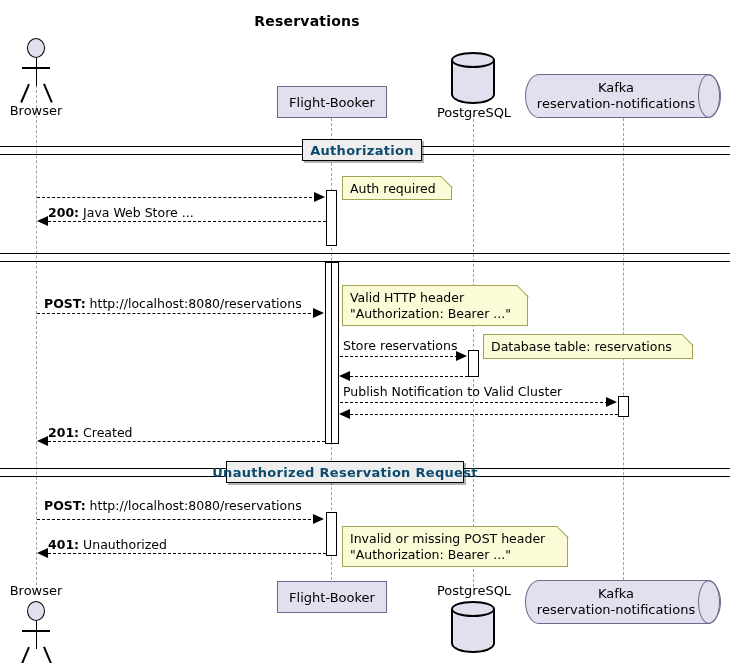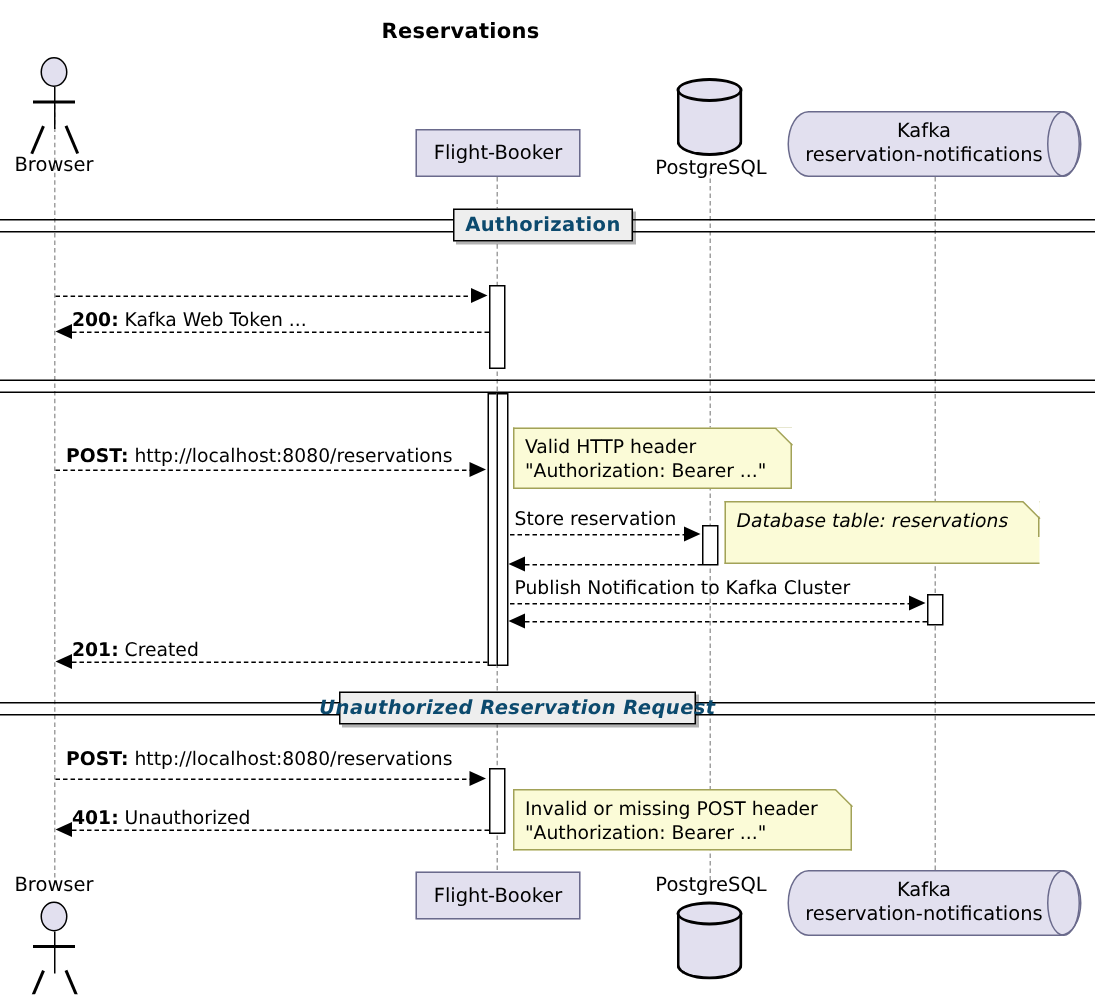--- a/index.html
+++ b/index.html
@@ -213,23 +213,29 @@
   </div>
 
   <div class="abs divider-rules" style="top:146px;"></div>
   <div class="abs divider-box" style="left:302px; top:139px; width:120px; height:22px;">Authorization</div>
 
   <div class="abs msg-line" style="left:37px; top:197px; width:280px;"></div>
   <div class="abs arrow-right" style="left:314px; top:192px;"></div>
 
   <div class="abs activation" style="left:326px; top:190px; width:11px; height:56px;"></div>
 
+  <div class="abs" style="left:342px; top:176px;">
+    <div class="note" style="width:110px; height:24px; border-right:none;">Auth required</div>
+    <div class="abs" style="left:109px; top:10px; width:1px; height:14px; background:#A2A258;"></div>
+    <div class="abs" style="left:99px; top:0px; width:0; height:0; border-top:11px solid #FFFFFF; border-left:11px solid transparent;"></div>
+    <div class="abs" style="left:99px; top:0px; width:16px; height:1px; background:#A2A258; transform:rotate(45deg); transform-origin:left center;"></div>
+  </div>
 
   <div class="abs msg-label" style="left:48px; top:205px;">
-    <b>200:</b><span> Kafka Web Token ...</span>
+    <b>200:</b><span> Java Web Store ...</span>
   </div>
   <div class="abs msg-line" style="left:48px; top:221px; width:278px;"></div>
   <div class="abs arrow-left" style="left:37px; top:216px;"></div>
 
   <div class="abs divider-rules" style="top:253px;"></div>
 
   <div class="abs activation" style="left:325px; top:262px; width:8px; height:182px;"></div>
   <div class="abs activation" style="left:331px; top:262px; width:8px; height:182px;"></div>
 
   <div class="abs msg-label" style="left:44px; top:296px;">
@@ -240,56 +246,56 @@
 
   <div class="abs" style="left:342px; top:285px;">
     <div class="note" style="width:186px; height:41px; border-right:none;">Valid HTTP header
 "Authorization: Bearer ..."</div>
     <div class="abs" style="left:185px; top:10px; width:1px; height:31px; background:#A2A258;"></div>
     <div class="abs" style="left:175px; top:0px; width:0; height:0; border-top:11px solid #FFFFFF; border-left:11px solid transparent;"></div>
     <div class="abs" style="left:175px; top:0px; width:16px; height:1px; background:#A2A258; transform:rotate(45deg); transform-origin:left center;"></div>
   </div>
 
   <div class="abs msg-label" style="left:343px; top:338px;">
-    <b></b><span>Store reservation</span>
+    <b></b><span>Store reservations</span>
   </div>
   <div class="abs msg-line" style="left:340px; top:356px; width:118px;"></div>
   <div class="abs arrow-right" style="left:456px; top:351px;"></div>
 
   <div class="abs activation" style="left:468px; top:350px; width:11px; height:27px;"></div>
 
   <div class="abs" style="left:483px; top:334px;">
-    <div class="note" style="width:210px; height:42px; border-right:none;font-style:italic;">Database table: reservations</div>
+    <div class="note" style="width:210px; height:25px; border-right:none;">Database table: reservations</div>
     <div class="abs" style="left:209px; top:10px; width:1px; height:14px; background:#A2A258;"></div>
     <div class="abs" style="left:199px; top:0px; width:0; height:0; border-top:11px solid #FFFFFF; border-left:11px solid transparent;"></div>
     <div class="abs" style="left:199px; top:0px; width:16px; height:1px; background:#A2A258; transform:rotate(45deg); transform-origin:left center;"></div>
   </div>
 
   <div class="abs msg-line" style="left:350px; top:376px; width:118px;"></div>
   <div class="abs arrow-left" style="left:339px; top:371px;"></div>
 
   <div class="abs msg-label" style="left:343px; top:384px;">
-    <b></b><span>Publish Notification to Kafka Cluster</span>
+    <b></b><span>Publish Notification to Valid Cluster</span>
   </div>
   <div class="abs msg-line" style="left:340px; top:402px; width:268px;"></div>
   <div class="abs arrow-right" style="left:606px; top:397px;"></div>
 
   <div class="abs activation" style="left:618px; top:396px; width:11px; height:21px;"></div>
 
   <div class="abs msg-line" style="left:350px; top:414px; width:268px;"></div>
   <div class="abs arrow-left" style="left:339px; top:409px;"></div>
 
   <div class="abs msg-label" style="left:48px; top:425px;">
     <b>201:</b><span> Created</span>
   </div>
   <div class="abs msg-line" style="left:48px; top:441px; width:277px;"></div>
   <div class="abs arrow-left" style="left:37px; top:436px;"></div>
 
   <div class="abs divider-rules" style="top:468px;"></div>
-  <div class="abs divider-box" style="left:226px; top:461px; width:238px; height:22px;font-style:italic;">Unauthorized Reservation Request</div>
+  <div class="abs divider-box" style="left:226px; top:461px; width:238px; height:22px;">Unauthorized Reservation Request</div>
 
   <div class="abs msg-label" style="left:44px; top:498px;">
     <b>POST:</b><span> http://localhost:8080/reservations</span>
   </div>
   <div class="abs msg-line" style="left:37px; top:519px; width:279px;"></div>
   <div class="abs arrow-right" style="left:313px; top:514px;"></div>
 
   <div class="abs activation" style="left:326px; top:512px; width:11px; height:44px;"></div>
 
   <div class="abs" style="left:342px; top:526px;">

